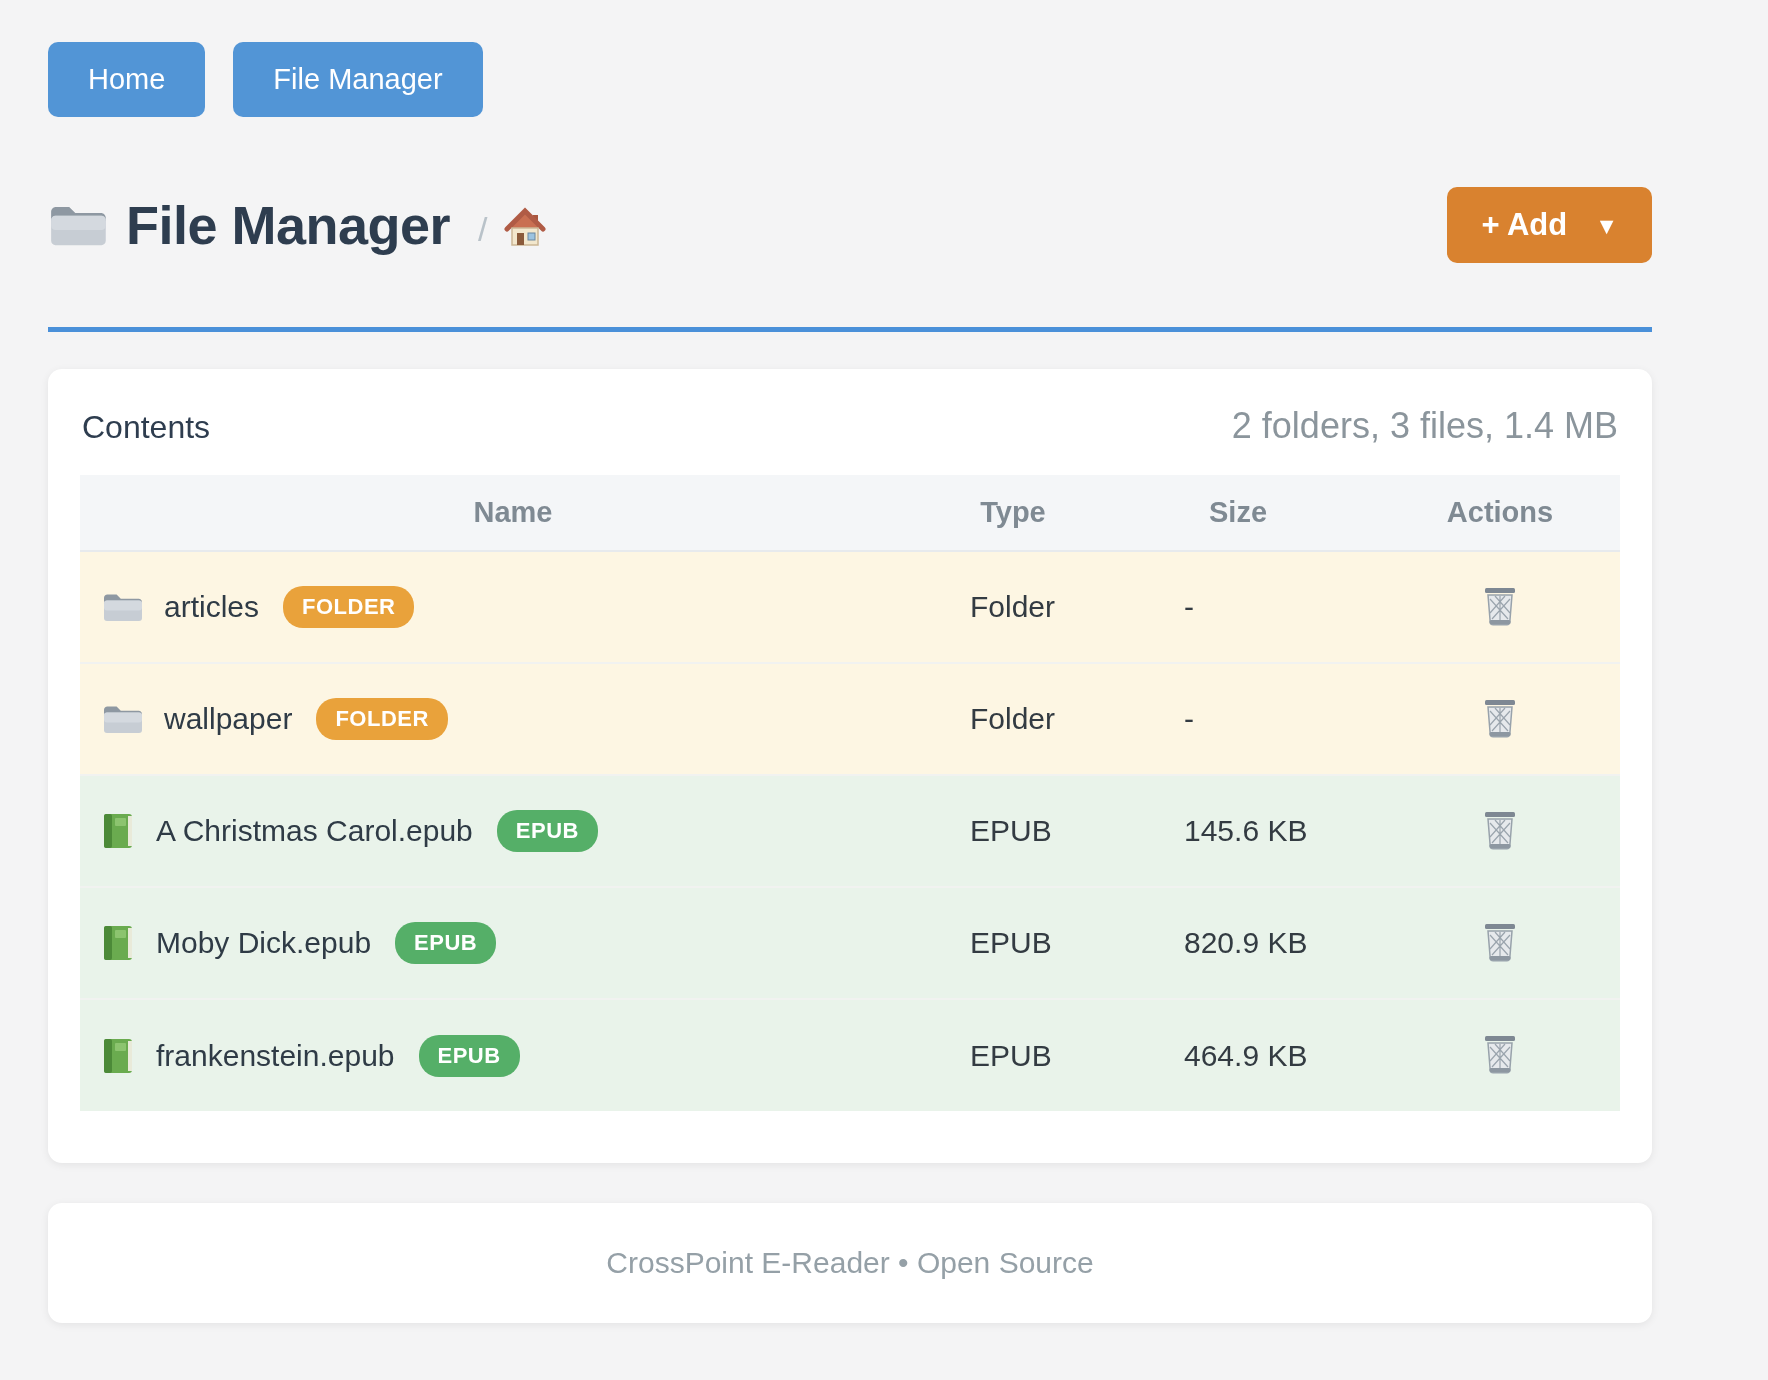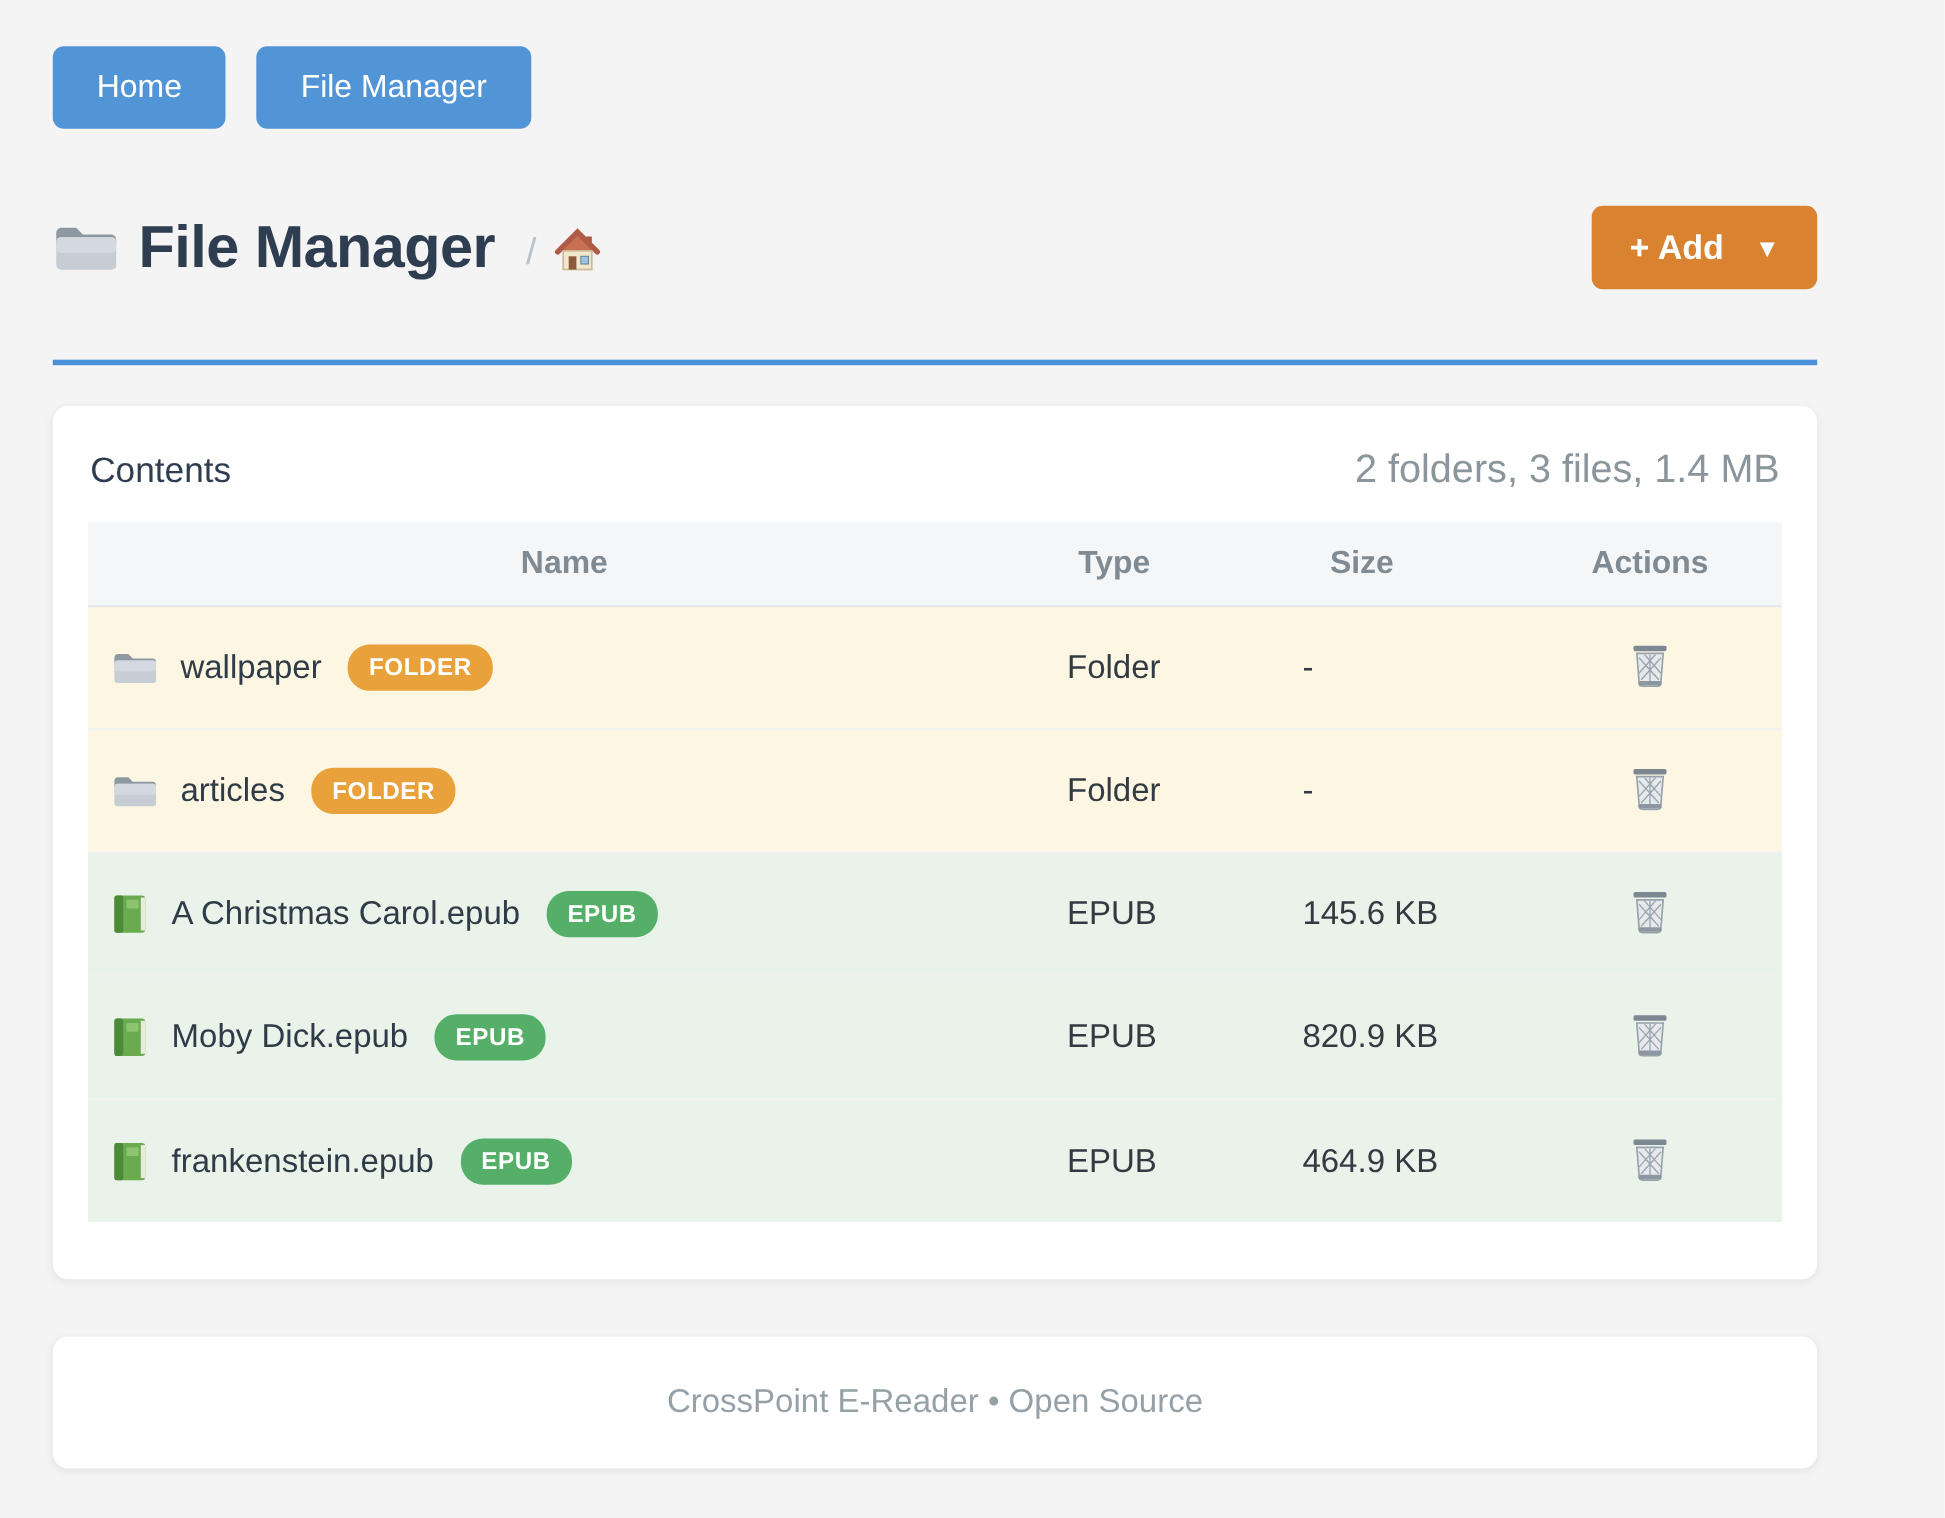--- a/index.html
+++ b/index.html
@@ -51,21 +51,21 @@
   .row-name{color:#2f3b46}
   .badge{color:#fff;font-weight:700;font-size:22px;padding:8px 19px;border-radius:20px;
          margin-left:24px;letter-spacing:.5px;white-space:nowrap}
   .badge-folder{background:var(--folder-badge)}
   .badge-epub{background:var(--epub-badge)}
   .cell-type{padding-left:40px}
   .cell-size{padding-left:104px}
   .cell-actions{text-align:center}
   .trash-btn{background:none;border:none;padding:4px 6px;cursor:pointer;line-height:0}
 
-  .footer-card{margin-top:52px;height:120px;display:flex;align-items:center;justify-content:center}
+  .footer-card{margin-top:40px;height:120px;display:flex;align-items:center;justify-content:center}
   .footer-text{font-size:30px;color:#95a0a7}
 </style>
 </head>
 <body>
 
 <div class="content">
 
   <nav class="top-nav">
     <button class="nav-btn">Home</button>
     <button class="nav-btn">File Manager</button>
@@ -125,21 +125,21 @@
     <td class="cell-name">
       <div class="name-inner">
         <span class="row-icon folder-glyph">
           <svg viewBox="0 0 40 32" width="40" height="32">
                     <path d="M2 7c0-2 1.4-3.5 3.4-3.5h9.2l4.2 4.2h17.8c2 0 3.4 1.5 3.4 3.5v2H2z" fill="#8e98a2"></path>
                     <rect x="2" y="9.5" width="38" height="20.5" rx="3" fill="#c7cdd4"></rect>
                     <rect x="2" y="9.5" width="38" height="10" rx="3" fill="#d4d9df"></rect>
                   </svg>
         </span>
 
-        <span class="row-name">wallpaper</span>
+        <span class="row-name">articles</span>
         <span class="badge badge-folder">FOLDER</span>
       </div>
     </td>
     <td class="cell-type">Folder</td>
     <td class="cell-size">-</td>
     <td class="cell-actions">
       <button class="trash-btn">
         <span>
           <svg viewBox="0 0 36 40" width="36" height="40">
                     <rect x="3" y="2" width="30" height="5" rx="1.5" fill="#7e8893"></rect>
@@ -155,21 +155,21 @@
     <td class="cell-name">
       <div class="name-inner">
         <span class="row-icon folder-glyph">
           <svg viewBox="0 0 40 32" width="40" height="32">
                     <path d="M2 7c0-2 1.4-3.5 3.4-3.5h9.2l4.2 4.2h17.8c2 0 3.4 1.5 3.4 3.5v2H2z" fill="#8e98a2"></path>
                     <rect x="2" y="9.5" width="38" height="20.5" rx="3" fill="#c7cdd4"></rect>
                     <rect x="2" y="9.5" width="38" height="10" rx="3" fill="#d4d9df"></rect>
                   </svg>
         </span>
 
-        <span class="row-name">articles</span>
+        <span class="row-name">wallpaper</span>
         <span class="badge badge-folder">FOLDER</span>
       </div>
     </td>
     <td class="cell-type">Folder</td>
     <td class="cell-size">-</td>
     <td class="cell-actions">
       <button class="trash-btn">
         <span>
           <svg viewBox="0 0 36 40" width="36" height="40">
                     <rect x="3" y="2" width="30" height="5" rx="1.5" fill="#7e8893"></rect>

